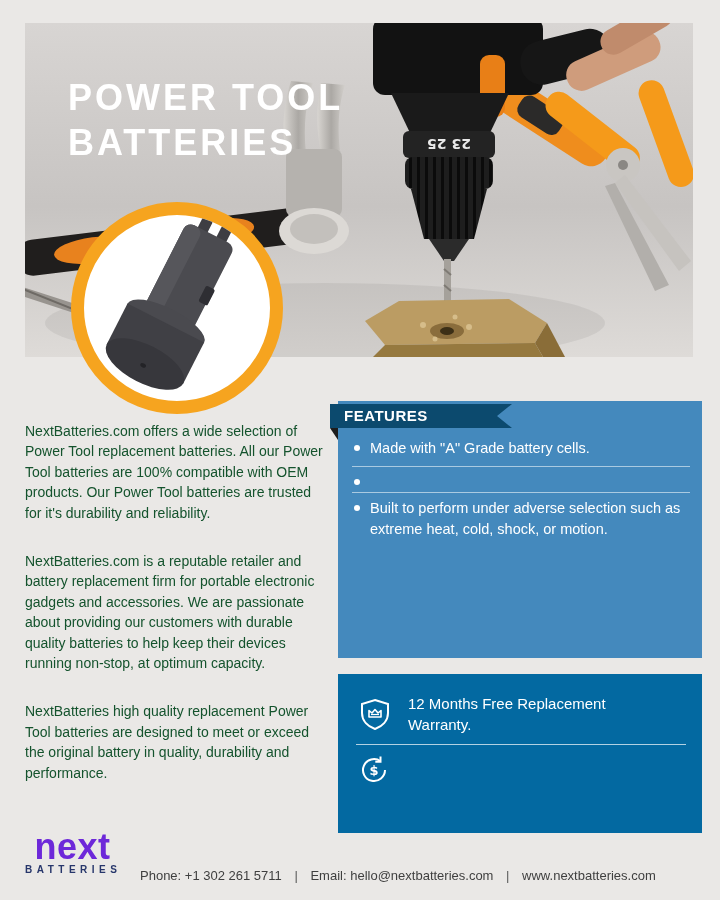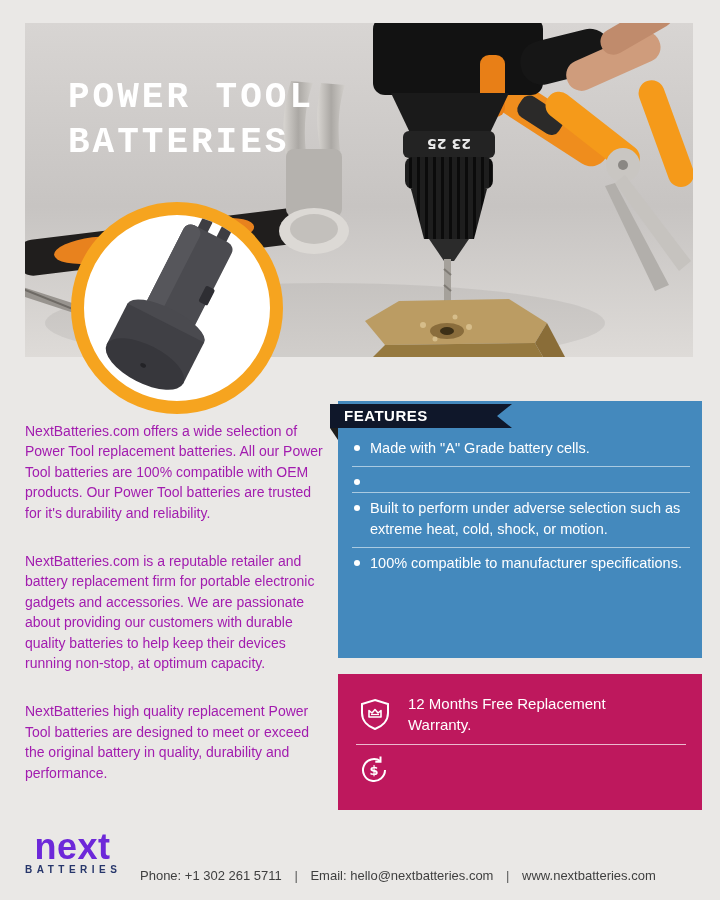--- a/index.html
+++ b/index.html
@@ -13,45 +13,44 @@
   
   .hero{
     position:absolute;left:25px;top:23px;width:668px;height:334px;
     overflow:hidden;background:#cbc8c6;
   }
   .hero svg{position:absolute;left:0;top:0;}
   .hero-title{
     position:absolute;left:43px;top:52px;z-index:3;
     color:#ffffff;font-weight:bold;font-size:36px;line-height:45px;
     letter-spacing:3px;
-    font-family:Liberation Mono, monospace;
   }
 
   
   .inset{
     position:absolute;left:71px;top:202px;width:186px;height:186px;
     background:#ffffff;border:13px solid #f6a41f;border-radius:50%;
     z-index:6;overflow:hidden;
   }
 
   
   .about{
     position:absolute;left:25px;top:421px;width:302px;z-index:2;
-    color:#a21caf;font-size:14px;line-height:20.4px;
+    color:#14532d;font-size:14px;line-height:20.4px;
   }
   .about p{margin:0 0 28px 0;}
 
   
   .features{
     position:absolute;left:338px;top:401px;width:364px;height:257px;
     background:#4489bd;z-index:2;
   }
   .ribbon{
     position:absolute;left:-8px;top:3px;width:182px;height:24px;
-    background:#0f172a;
+    background:#0c4a6e;
     clip-path:polygon(0 0,100% 0,calc(100% - 15px) 50%,100% 100%,0 100%);
     color:#ffffff;font-weight:bold;font-size:15px;line-height:24px;
     letter-spacing:0.5px;padding-left:14px;box-sizing:border-box;
   }
   .ribbon-fold{
     position:absolute;left:-8px;top:27px;width:8px;height:12px;
     background:#1d1d1d;clip-path:polygon(0 0,100% 0,100% 100%);
   }
   .feat-list{position:absolute;left:14px;top:32px;width:338px;}
   .feat-item{
@@ -63,22 +62,22 @@
   .feat-dot{
     width:6px;height:6px;border-radius:50%;background:#ffffff;
     margin:7px 10px 0 2px;flex:none;
   }
   .feat-text{
     color:#ffffff;font-size:14.5px;line-height:21px;max-width:318px;
   }
 
   
   .benefits{
-    position:absolute;left:338px;top:674px;width:364px;height:136px;
-    background:#be185d;z-index:2;text-decoration:underline;
+    position:absolute;left:338px;top:674px;width:364px;height:159px;
+    background:#0369a1;z-index:2;text-decoration:underline;
   }
   .benefit-list{position:absolute;left:18px;top:10px;width:330px;}
   .benefit-row{
     display:flex;align-items:center;
     padding:9px 0;
     border-bottom:1px solid rgba(255,255,255,0.7);
   }
   .benefit-row:last-child{border-bottom:none;}
   .benefit-icon{width:34px;height:32px;margin:0 16px 0 2px;flex:none;}
   .benefit-text{color:#ffffff;font-size:15px;line-height:21px;max-width:245px;}
@@ -239,24 +238,20 @@
         <span class="feat-dot"></span>
         <span class="feat-text">Made with "A" Grade battery cells.</span>
       </div>
       <div class="feat-item">
         <span class="feat-dot"></span>
       </div>
       <div class="feat-item">
         <span class="feat-dot"></span>
         <span class="feat-text">Built to perform under adverse selection such as extreme heat, cold, shock, or motion.</span>
       </div>
-      <div class="feat-item">
-        <span class="feat-dot"></span>
-        <span class="feat-text">100% compatible to manufacturer specifications.</span>
-      </div>
     </div>
   </div>
 
   <div class="benefits">
     <div class="benefit-list">
 
       <div class="benefit-row">
         <svg class="benefit-icon" viewBox="0 0 34 32">
           <path d="M17 2 L30 6 V15 C30 23 24 28.5 17 31 C10 28.5 4 23 4 15 V6 Z" fill="none" stroke="#ffffff" stroke-width="2"></path>
           <path d="M11 19 L11 12.5 L14 15 L17 11.5 L20 15 L23 12.5 L23 19 Z" fill="none" stroke="#ffffff" stroke-width="1.6" stroke-linejoin="round"></path>

